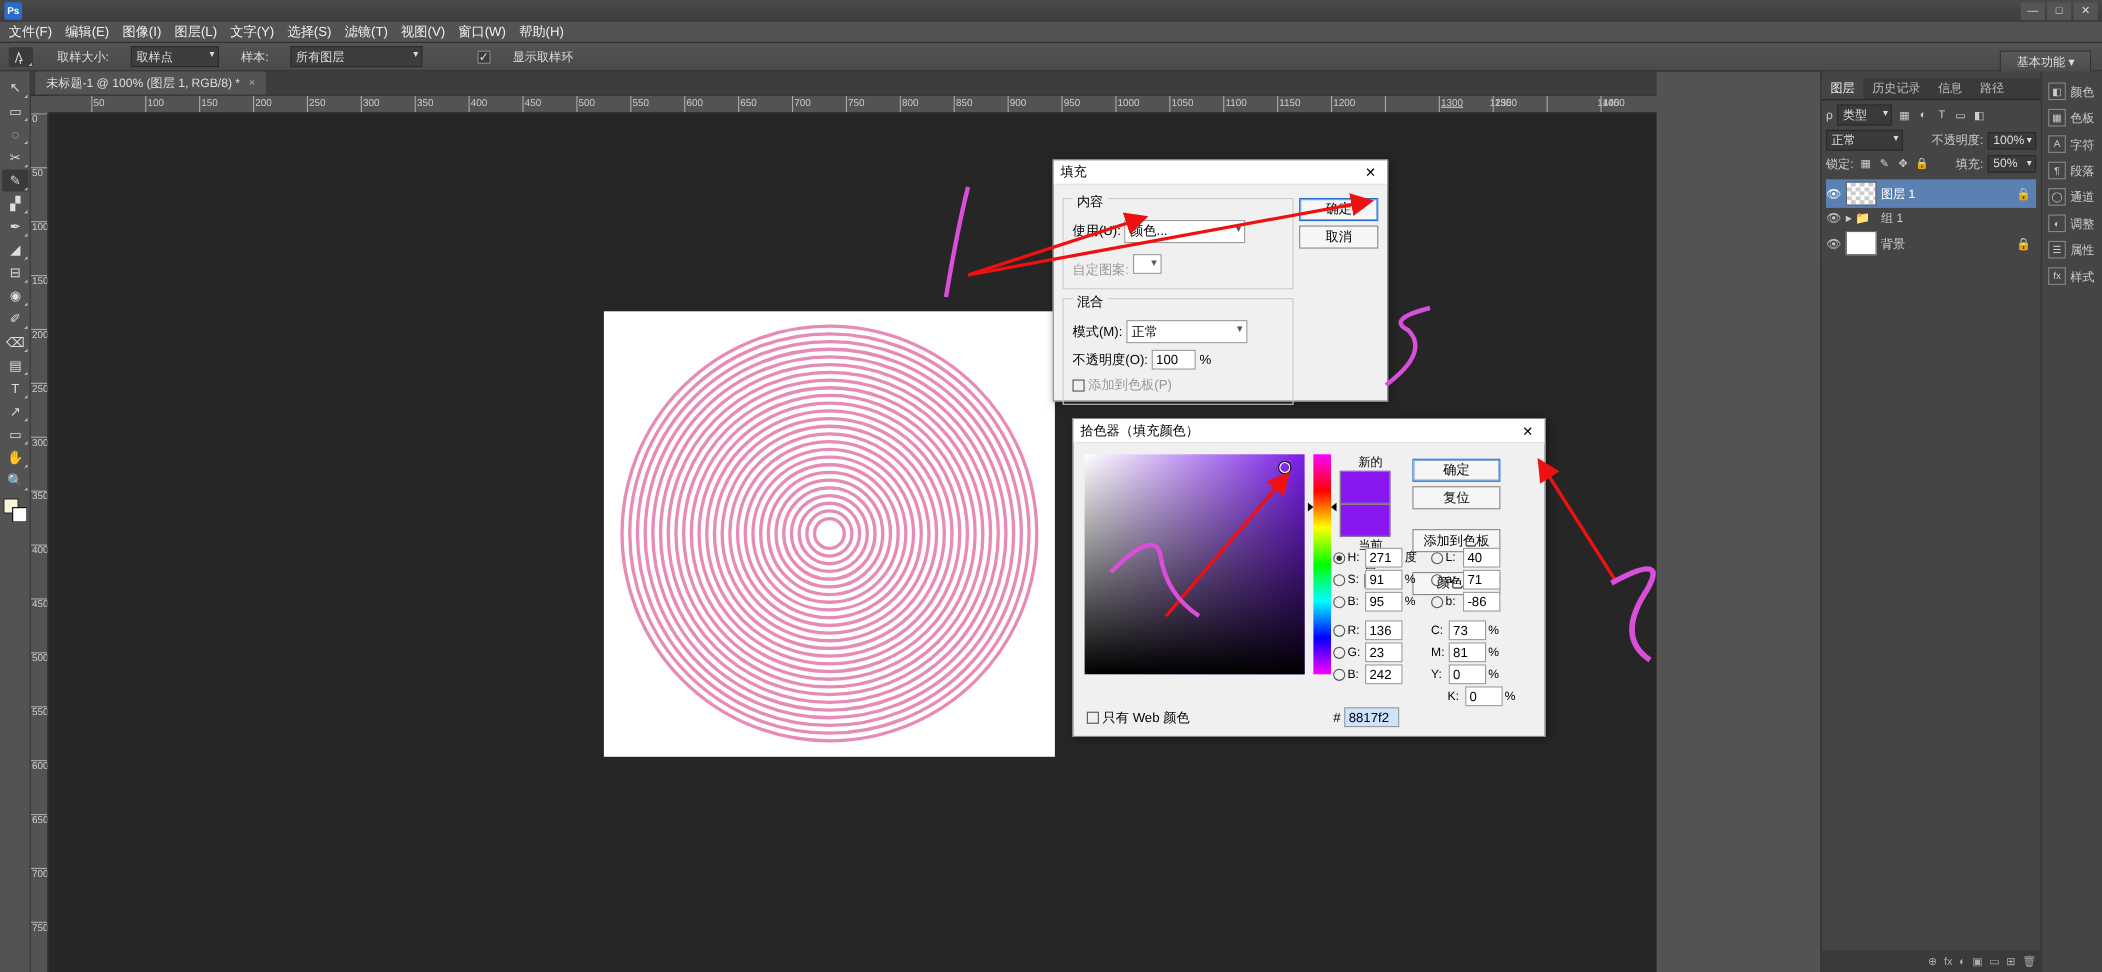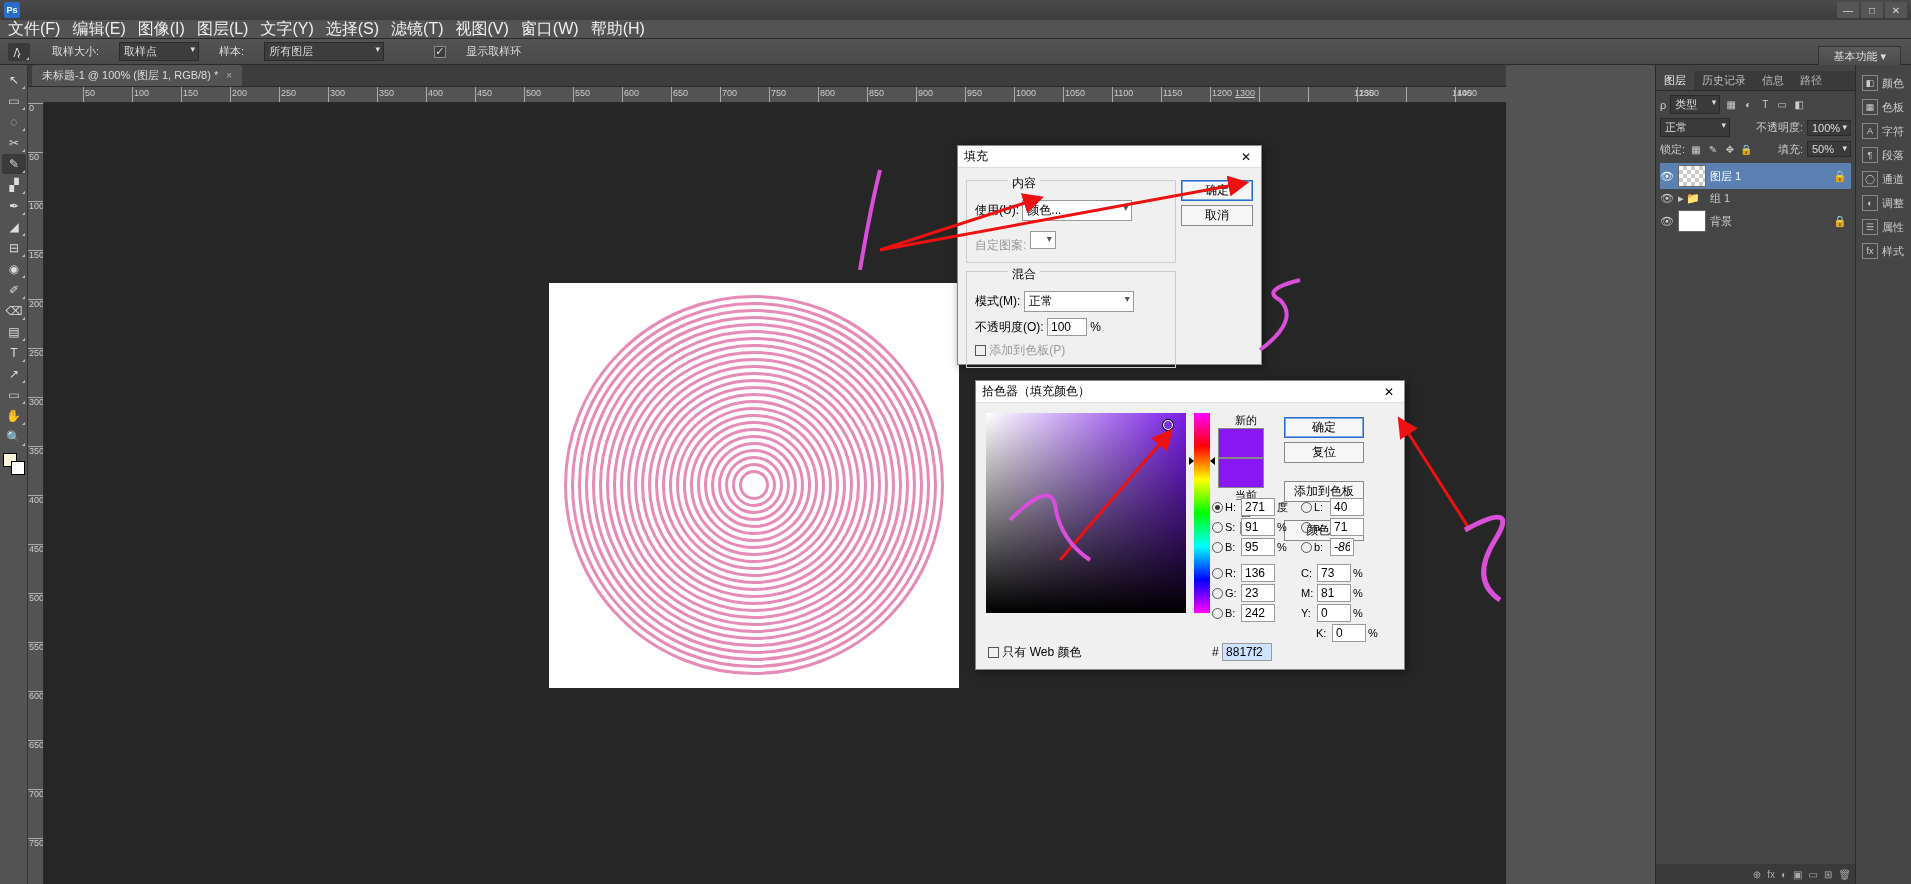--- a/index.html
+++ b/index.html
@@ -1,21 +1,21 @@
 <!DOCTYPE html>
 <html><head>
 <meta charset="utf-8">
 <style>
   * { box-sizing: border-box; margin:0; padding:0; font-family: "Microsoft YaHei","Segoe UI",sans-serif; }
   body { background:#535353; width:1911px; height:884px; overflow:hidden; font-size:11px; color:#ccc; user-select:none; position:relative;}
   .titlebar{ height:20px; background:linear-gradient(#4a4a4a,#3d3d3d); display:flex; align-items:center; padding:0 4px;}
   .ps-logo{ width:16px;height:16px;background:#2a6dc9;border-radius:2px;display:flex;align-items:center;justify-content:center;color:#fff;font-weight:bold;font-size:9px;margin-right:6px;}
   .win-ctrl{ margin-left:auto; display:flex;}
   .win-btn{ width:22px;height:16px;background:#555;margin-left:2px;display:flex;align-items:center;justify-content:center;color:#ddd;font-size:10px;}
-  .menubar{ height:19px; background:#535353; display:flex; align-items:center; padding:0 8px; gap:12px; color:#eee; font-size:16px; border-bottom:1px solid #2a2a2a;}
+  .menubar{ height:19px; background:#535353; display:flex; align-items:center; padding:0 8px; gap:12px; color:#eee; font-size:12px; border-bottom:1px solid #2a2a2a;}
   .menubar span{ cursor:default;}
   .optionsbar{ height:26px; background:linear-gradient(#535353,#4a4a4a); border-bottom:1px solid #2a2a2a; display:flex; align-items:center; padding:0 6px; gap:20px; color:#ddd; font-size:11px;}
   .oselect{ background:#3d3d3d; border:1px solid #2a2a2a; color:#ddd; padding:1px 18px 1px 4px; position:relative;}
   .oselect::after{content:"▾";position:absolute;right:3px;top:1px;font-size:9px;}
   .ochk{ width:12px;height:12px;background:#3d3d3d;border:1px solid #8a8a8a;display:inline-block;position:relative;}
   .ochk::after{content:"✓";position:absolute;top:-2px;left:0;color:#ddd;font-size:11px;}
   .feature-btn{position:absolute;right:10px;top:46px;background:linear-gradient(#5a5a5a,#4a4a4a);border:1px solid #333;padding:2px 14px;color:#ddd;font-size:11px;}
   .main{ position:absolute; top:65px; left:0; right:0; bottom:0;}
   .tool-col{ position:absolute; left:0; top:0; bottom:0; width:28px; background:#535353; border-right:1px solid #333; padding-top:4px;}
   .tool{ width:24px;height:20px;margin:1px 2px;display:flex;align-items:center;justify-content:center;color:#ddd;font-size:12px;border-radius:2px;}
@@ -54,21 +54,21 @@
   .thumb.chk{background:repeating-conic-gradient(#ccc 0 25%,#fff 0 50%) 0 0/8px 8px;}
   .mini-icons{display:flex;gap:3px;}
   .mini-icons span{width:14px;height:14px;display:flex;align-items:center;justify-content:center;border:1px solid transparent;font-size:10px;}
   .panel-foot{position:absolute;bottom:0;left:0;right:0;height:20px;background:#3a3a3a;display:flex;justify-content:flex-end;align-items:center;gap:6px;padding:0 4px;}
   .panel-foot span{font-size:10px;color:#aaa;}
   
   .dlg{ position:absolute; background:#f0f0f0; border:1px solid #888; box-shadow:2px 2px 8px rgba(0,0,0,.5); color:#000;}
   .dlg-title{ height:22px; background:#fff; border-bottom:1px solid #ddd; display:flex; align-items:center; padding:0 6px; font-size:12px;}
   .dlg-title .x{margin-left:auto;width:18px;text-align:center;}
   .fieldset{ border:1px solid #ccc; margin:8px; padding:8px; font-size:12px;}
-  .fieldset .legend{ position:relative; top:-14px; background:#f0f0f0; padding:0 4px; display:inline-block;margin-left:33px;}
+  .fieldset .legend{ position:relative; top:-14px; background:#f0f0f0; padding:0 4px; display:inline-block;}
   .dlg-btn{ width:72px; padding:1px 0; text-align:center; border:1px solid #888; background:#f6f6f6; font-size:12px; margin:4px 0;}
   .dlg-btn.primary{ border:1px solid #2a6dc9; box-shadow:0 0 0 1px #7aa9e6 inset;}
   .winselect{ border:1px solid #999;background:#fff;padding:1px 16px 1px 4px;position:relative;display:inline-block;font-size:12px;}
   .winselect::after{content:"▾";position:absolute;right:3px;top:1px;font-size:10px;color:#555;}
   .wininput{ border:1px solid #999;background:#fff;padding:1px 3px;font-size:12px;width:40px;}
   .wininput.sel{ background:#cde3ff;}
   .color-field{ width:200px;height:200px;position:relative;background:linear-gradient(to top,#000,transparent),linear-gradient(to right,#fff,#7a1ee8);}
   .color-field .picker{position:absolute;width:10px;height:10px;border:1px solid #fff;border-radius:50%;box-shadow:0 0 0 1px #000;}
   .hue-strip{ width:16px;height:200px;background:linear-gradient(to bottom,#f0f,#f00,#ff0,#0f0,#0ff,#00f,#f0f);position:relative;margin:0 8px;}
   .hue-strip .ptr{position:absolute;left:-5px;width:0;height:0;border-top:4px solid transparent;border-bottom:4px solid transparent;border-left:5px solid #000;}
@@ -201,21 +201,21 @@
       <div class="lbl" style="left: 1021px;">1050</div>
       <div class="tick" style="left: 1068px;"></div>
       <div class="lbl" style="left: 1070px;">1100</div>
       <div class="tick" style="left: 1117px;"></div>
       <div class="lbl" style="left: 1119px;">1150</div>
       <div class="tick" style="left: 1166px;"></div>
       <div class="lbl" style="left: 1168px;">1200</div>
       <div class="tick" style="left: 1215px;"></div>
       <div class="lbl" style="left: 1284px; padding-left: 26px;">1250</div>
       <div class="tick" style="left: 1264px;"></div>
-      <div class="lbl" style="left: 1191px; text-decoration: underline;">1300</div>
+      <div class="lbl" style="left: 1266px; text-decoration: underline;">1300</div>
       <div class="tick" style="left: 1313px;"></div>
       <div class="lbl" style="left: 1315px;">1350</div>
       <div class="tick" style="left: 1362px;"></div>
       <div class="lbl" style="left: 1408px;">1400</div>
       <div class="tick" style="left: 1411px;"></div>
       <div class="lbl" style="left: 1413px;">1450</div>
     </div>
   <div class="ruler-v" id="rulerv">
       <div class="tick" style="top: 0px;"></div>
       <div class="lbl" style="top: 0px;">0</div>
@@ -491,21 +491,21 @@
         <div style="display:flex;align-items:center;gap:2px">
     <span class="radio "></span>
     <span style="width:14px">B:</span>
     <input class="wininput" style="width: 34px;" value="95">
     <span style="width:14px">%</span>
 
   </div>
         <div style="display:flex;align-items:center;gap:2px">
           <span class="radio"></span>
           <span style="width:14px">b:</span>
-          <input class="wininput" style="width: 24px; font-style: italic;" value="-86">
+          <input class="wininput" style="width: 34px;" value="-86">
         </div>
       </div>
       <div style="height:6px"></div>
       <div style="display:flex;gap:10px">
         <div style="display:flex;align-items:center;gap:2px">
     <span class="radio "></span>
     <span style="width:14px">R:</span>
     <input class="wininput" style="width: 34px;" value="136">
     <span style="width:14px"></span>
 

